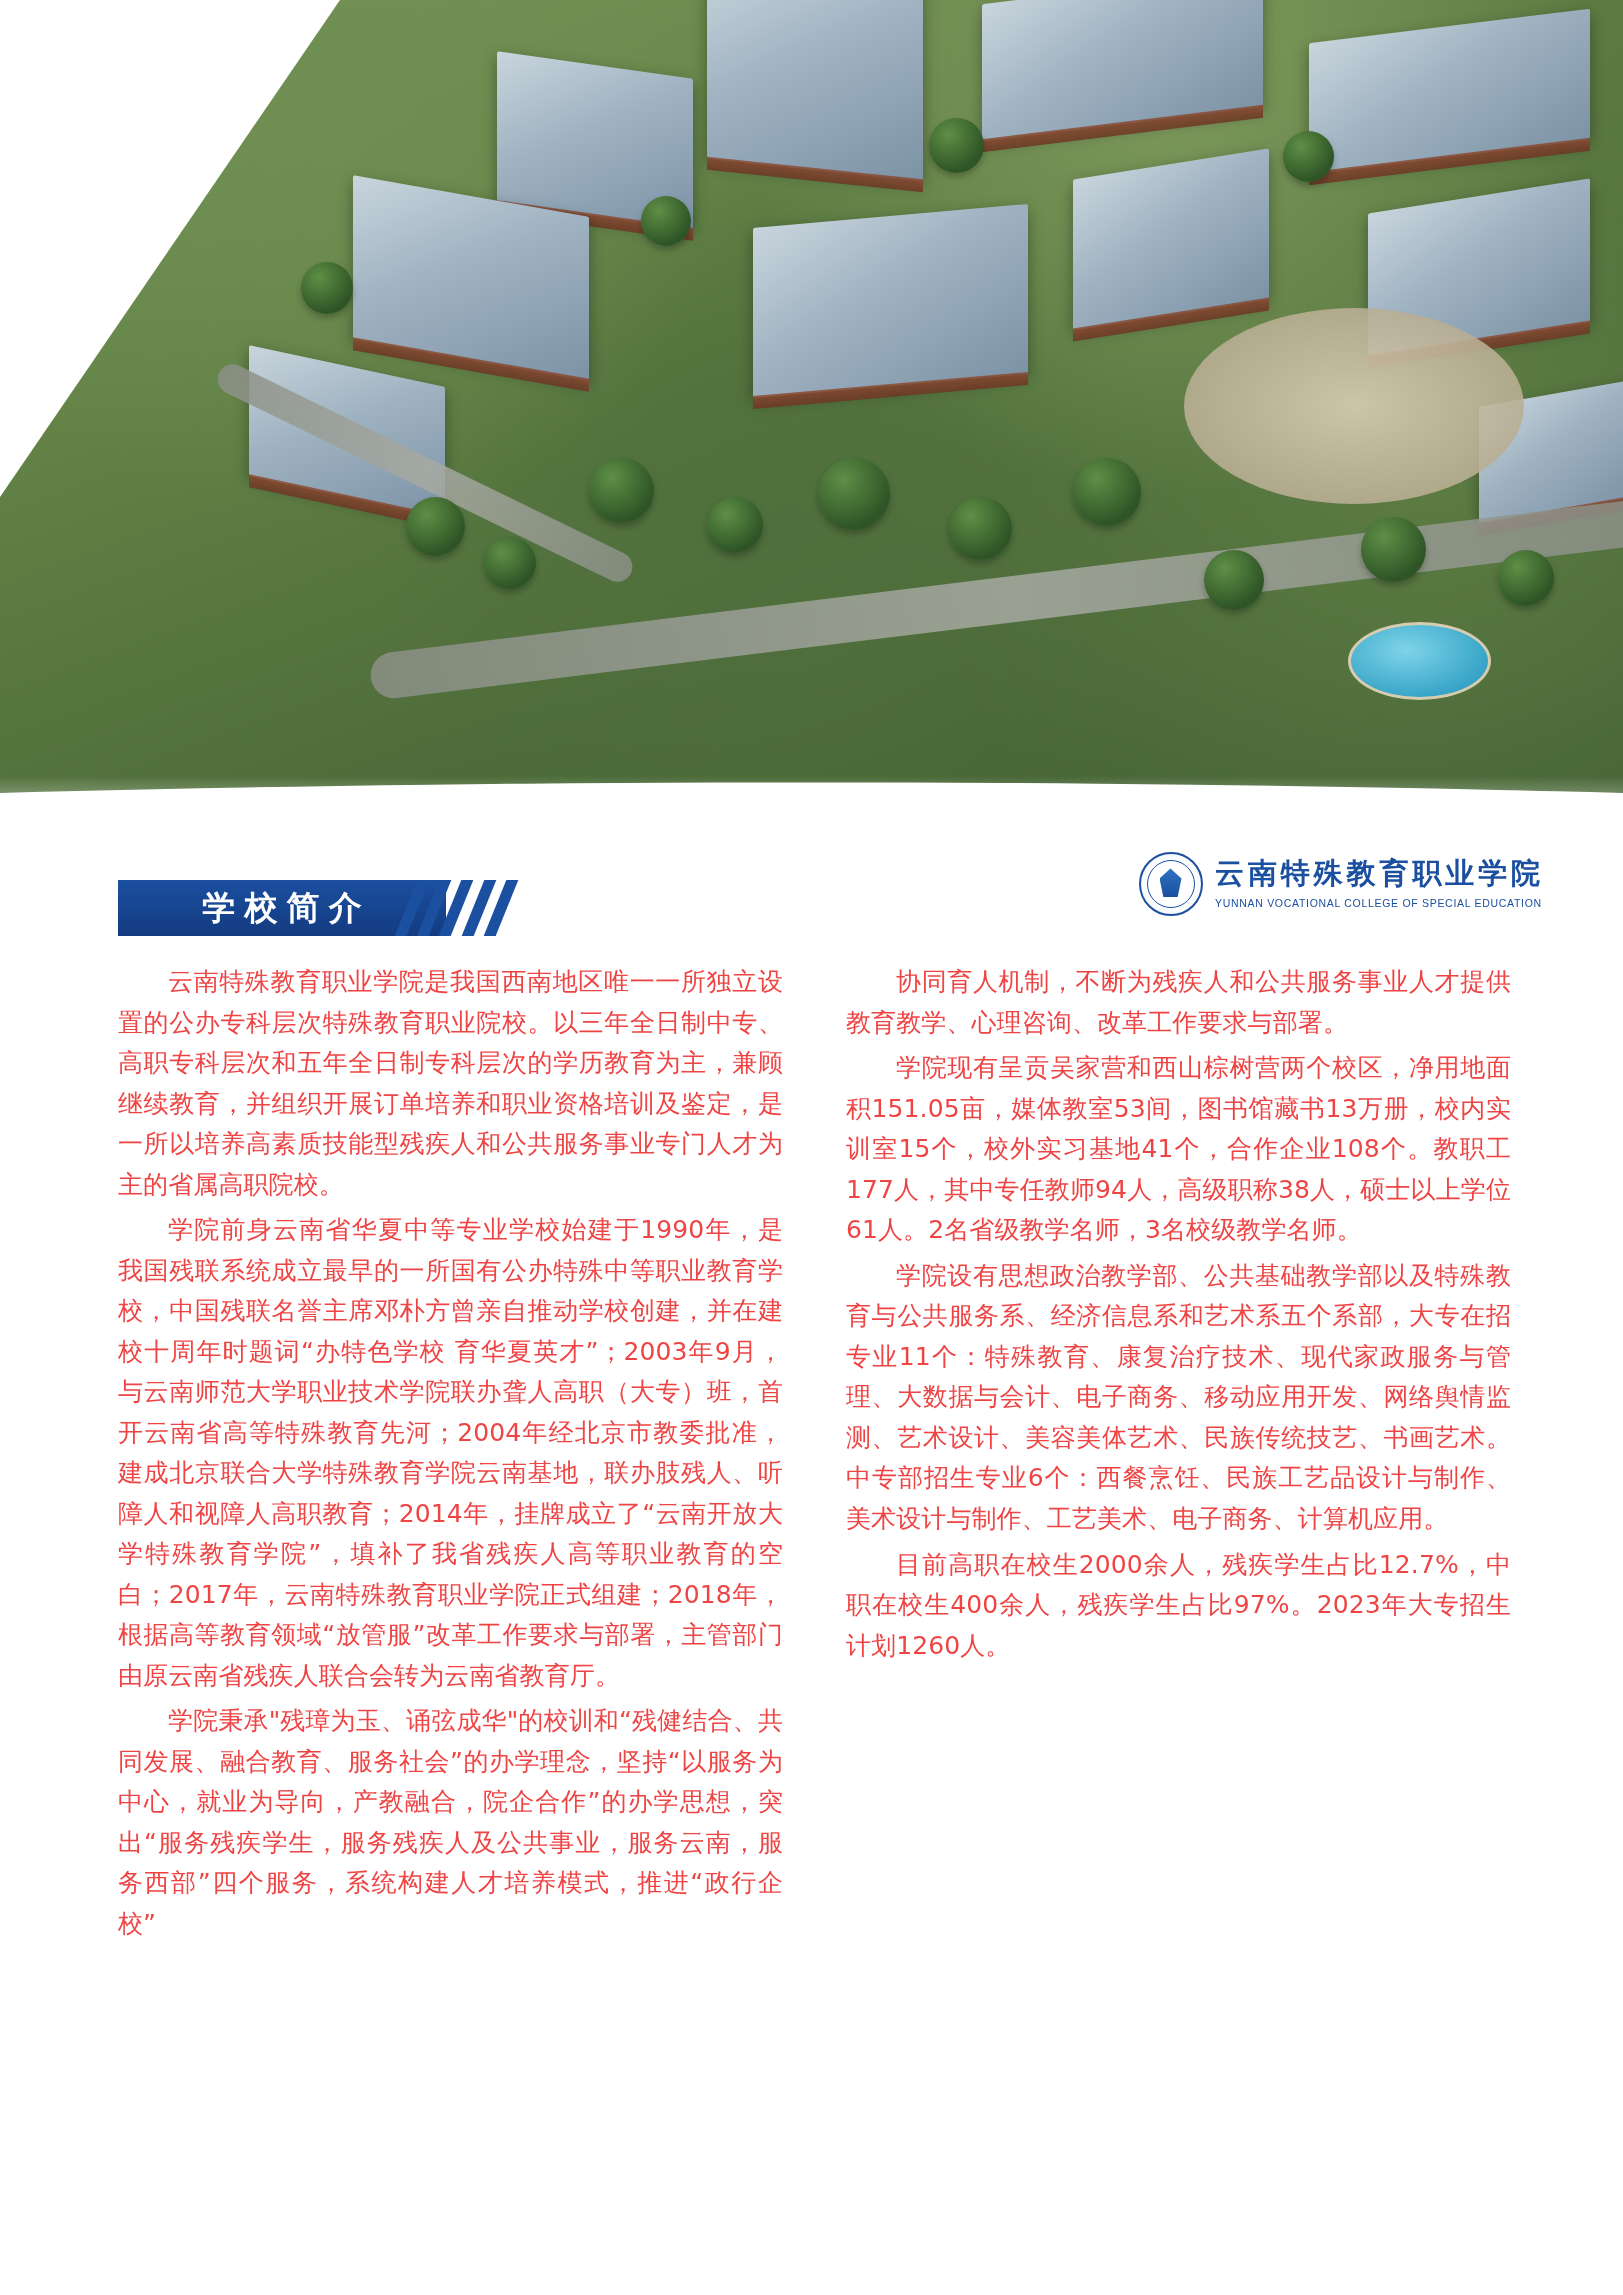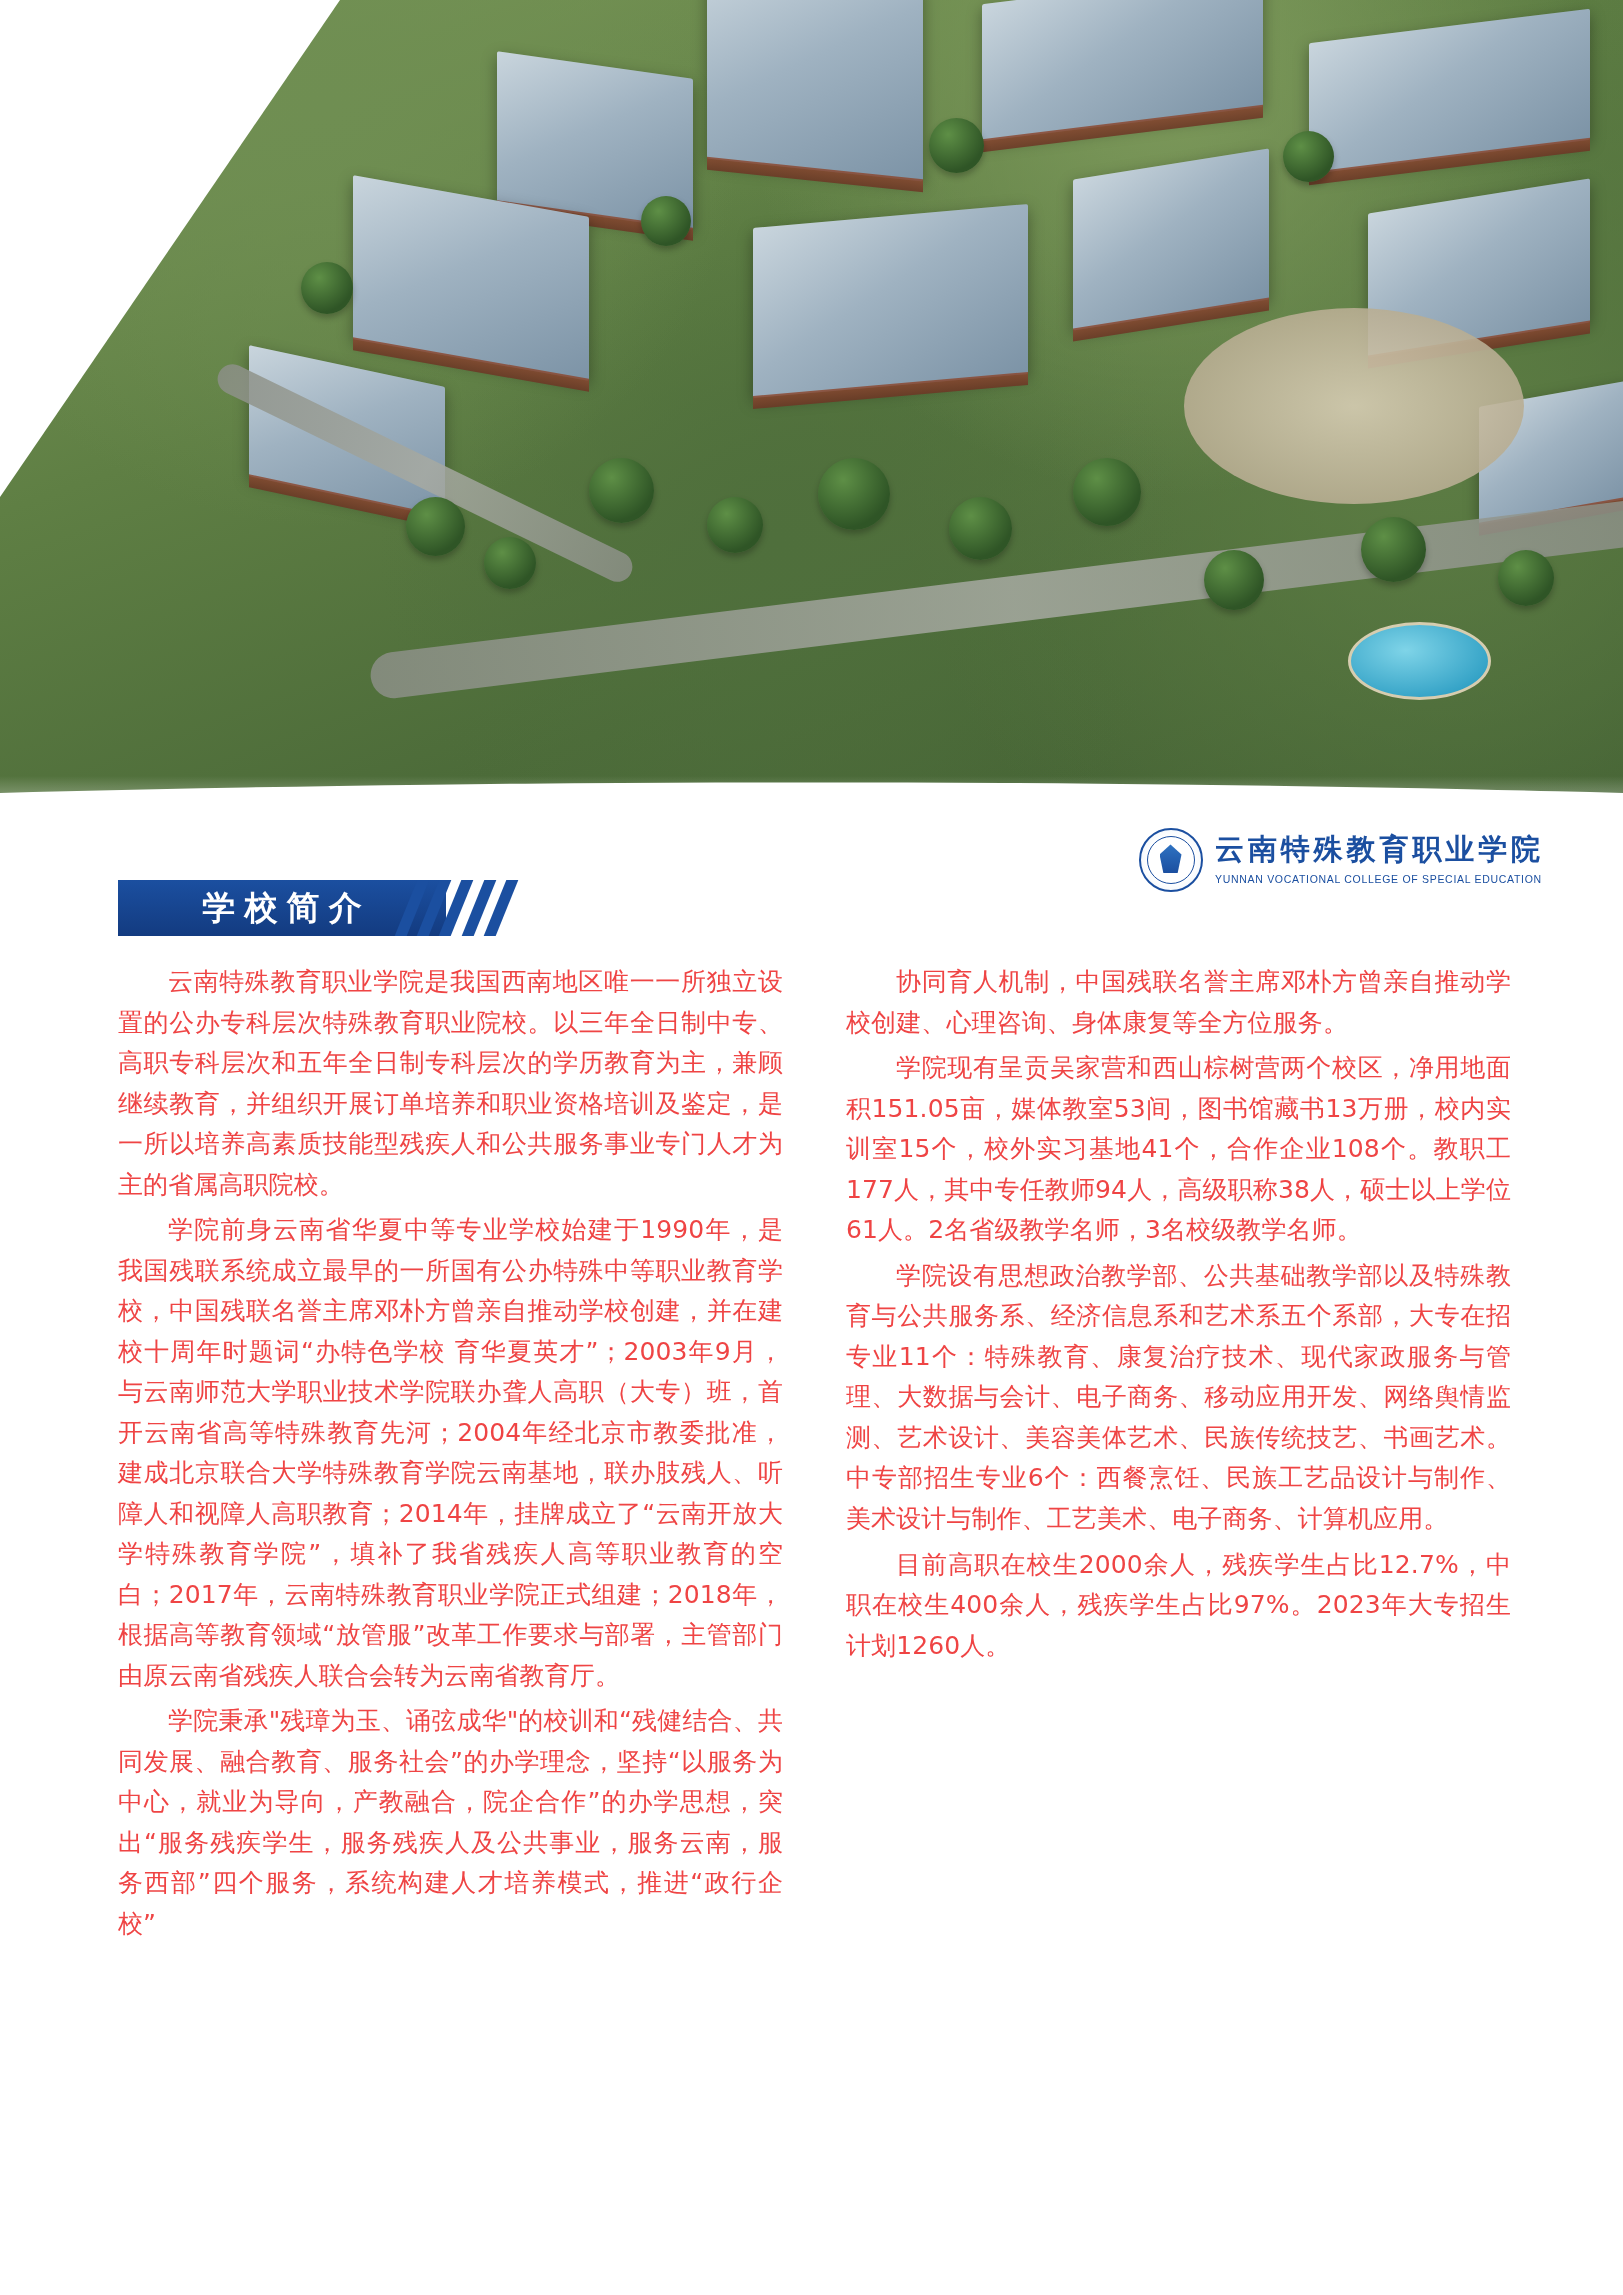--- a/index.html
+++ b/index.html
@@ -164,21 +164,21 @@
     width: 11.8px; height: 56px;
     background: #1b4fa0;
     transform: skewX(-22deg);
     display: block;
   }
 
   
   .logo-wrap {
     position: absolute;
     right: 79px;
-    top: 828px;
+    top: 852px;
     display: flex;
     align-items: center;
     gap: 11.8px;
   }
   .logo-seal {
     width: 60px; height: 60px;
     border-radius: 50%;
     border: 2.6px solid #1b4fa0;
     background: radial-gradient(circle at 50% 50%, #ffffff 55%, #e7eff8 100%);
     position: relative;
@@ -304,19 +304,19 @@
   </div>
 </div>
 
 <div class="columns">
   <div class="col">
     <p>云南特殊教育职业学院是我国西南地区唯一一所独立设置的公办专科层次特殊教育职业院校。以三年全日制中专、高职专科层次和五年全日制专科层次的学历教育为主，兼顾继续教育，并组织开展订单培养和职业资格培训及鉴定，是一所以培养高素质技能型残疾人和公共服务事业专门人才为主的省属高职院校。</p>
     <p>学院前身云南省华夏中等专业学校始建于1990年，是我国残联系统成立最早的一所国有公办特殊中等职业教育学校，中国残联名誉主席邓朴方曾亲自推动学校创建，并在建校十周年时题词“办特色学校 育华夏英才”；2003年9月，与云南师范大学职业技术学院联办聋人高职（大专）班，首开云南省高等特殊教育先河；2004年经北京市教委批准，建成北京联合大学特殊教育学院云南基地，联办肢残人、听障人和视障人高职教育；2014年，挂牌成立了“云南开放大学特殊教育学院”，填补了我省残疾人高等职业教育的空白；2017年，云南特殊教育职业学院正式组建；2018年，根据高等教育领域“放管服”改革工作要求与部署，主管部门由原云南省残疾人联合会转为云南省教育厅。</p>
     <p>学院秉承"残璋为玉、诵弦成华"的校训和“残健结合、共同发展、融合教育、服务社会”的办学理念，坚持“以服务为中心，就业为导向，产教融合，院企合作”的办学思想，突出“服务残疾学生，服务残疾人及公共事业，服务云南，服务西部”四个服务，系统构建人才培养模式，推进“政行企校”</p>
   </div>
   <div class="col">
-    <p>协同育人机制，中国残联名誉主席邓朴方曾亲自推动学校创建、心理咨询、身体康复等全方位服务。</p>
+    <p>协同育人机制，不断为残疾人和公共服务事业人才提供教育教学、心理咨询、改革工作要求与部署。</p>
     <p>学院现有呈贡吴家营和西山棕树营两个校区，净用地面积151.05亩，媒体教室53间，图书馆藏书13万册，校内实训室15个，校外实习基地41个，合作企业108个。教职工177人，其中专任教师94人，高级职称38人，硕士以上学位61人。2名省级教学名师，3名校级教学名师。</p>
     <p>学院设有思想政治教学部、公共基础教学部以及特殊教育与公共服务系、经济信息系和艺术系五个系部，大专在招专业11个：特殊教育、康复治疗技术、现代家政服务与管理、大数据与会计、电子商务、移动应用开发、网络舆情监测、艺术设计、美容美体艺术、民族传统技艺、书画艺术。中专部招生专业6个：西餐烹饪、民族工艺品设计与制作、美术设计与制作、工艺美术、电子商务、计算机应用。</p>
     <p>目前高职在校生2000余人，残疾学生占比12.7%，中职在校生400余人，残疾学生占比97%。2023年大专招生计划1260人。</p>
   </div>
 </div>
 
 
 </body></html>

